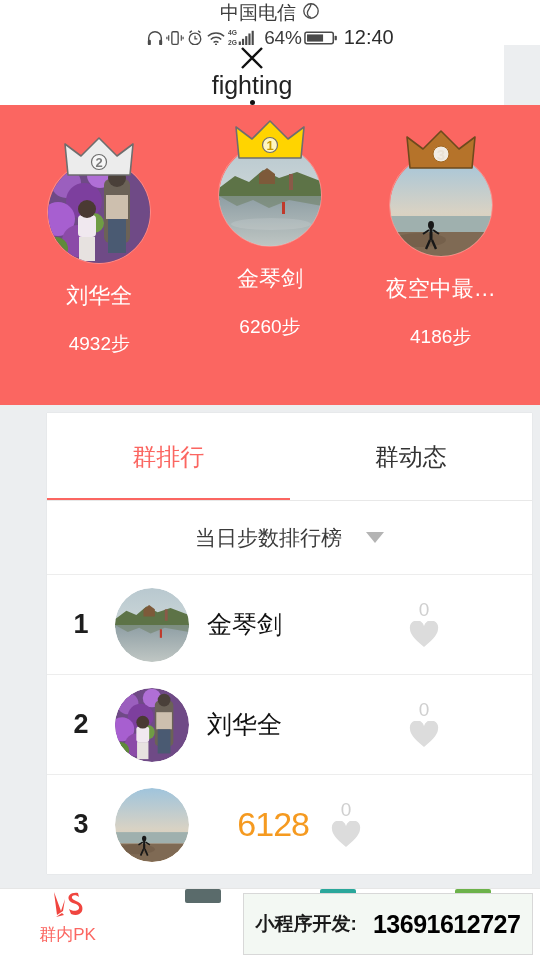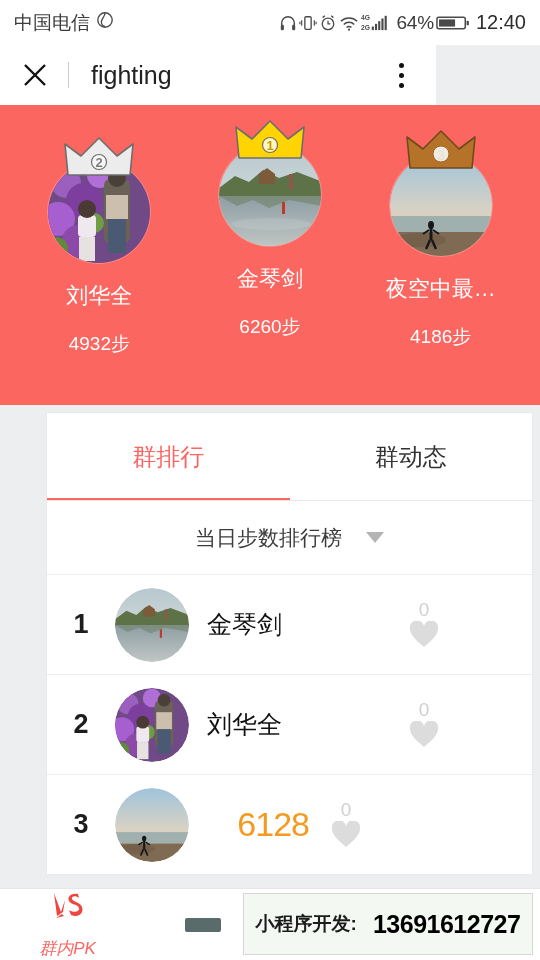--- a/index.html
+++ b/index.html
@@ -11,34 +11,36 @@
     position:relative;
   }
 
   
   .statusbar{
     height:45px; width:540px;
     background:#ffffff;
     display:flex; align-items:center;
     padding:0 14px;
     color:#333;
+    flex-direction:column;
   }
   .sb-left{ display:flex; align-items:center; gap:6px; font-size:19px; color:#3c3c3c; }
   .sb-carrier-icon{ font-size:17px; color:#4a4a4a; }
   .sb-spacer{ flex:1; }
   .sb-right{ display:flex; align-items:center; gap:2px; }
   .sb-ic{ display:inline-block; color:#4a4a4a; line-height:0; }
   .sb-pct{ font-size:19px; color:#3c3c3c; letter-spacing:-0.2px;}
   .sb-time{ font-size:20px; color:#2c2c2c; margin-left:4px; }
 
   
   .titlebar{
-    height:60px; width:436px; background:#ffffff;
+    height:60px; width:504px; background:#ffffff;
     display:flex; align-items:center; padding:0 18px;
     position:relative;
+    flex-direction:column;
   }
   .tb-close{ width:34px;height:34px; display:flex;align-items:center;justify-content:center;}
   .tb-divider{ width:1px;height:26px;background:#ccc; margin:0 22px 0 16px;}
   .tb-title{ font-size:25px; color:#222; font-weight:400; }
   .tb-spacer{flex:1;}
   .tb-more{ width:34px;height:40px;display:flex;flex-direction:column;align-items:center;justify-content:center;gap:5px;}
   .tb-more i{ width:5px;height:5px;border-radius:50%;background:#111; display:block;}
 
   
   .podium{
@@ -121,23 +123,22 @@
   .heart{ width:30px;height:28px; position:relative; }
 
   
   .bottombar{
     position:absolute; left:0; bottom:0; width:540px; height:72px;
     background:#ffffff; border-top:1px solid #e6e6e6;
     display:flex; align-items:center;
   }
   .bb-item{
     width:135px; height:72px;
-    display:flex; flex-direction:column; align-items:center; justify-content:center;
-    gap:13px;
-    font-style:italic;
+    display:flex; flex-direction:column; align-items:center; 
+    gap:0;
   }
   .bb-label{ font-size:17px; color:#fb6661; }
   .bb-icon{ width:40px;height:34px; display:flex;align-items:center;justify-content:center;}
   .bb-hidden-icon{ width:36px;height:14px; border-radius:2px; }
 
   
   .overlay-note{
     position:absolute; left:243px; bottom:5px;
     width:290px; height:62px;
     background:#f3f8f3;

